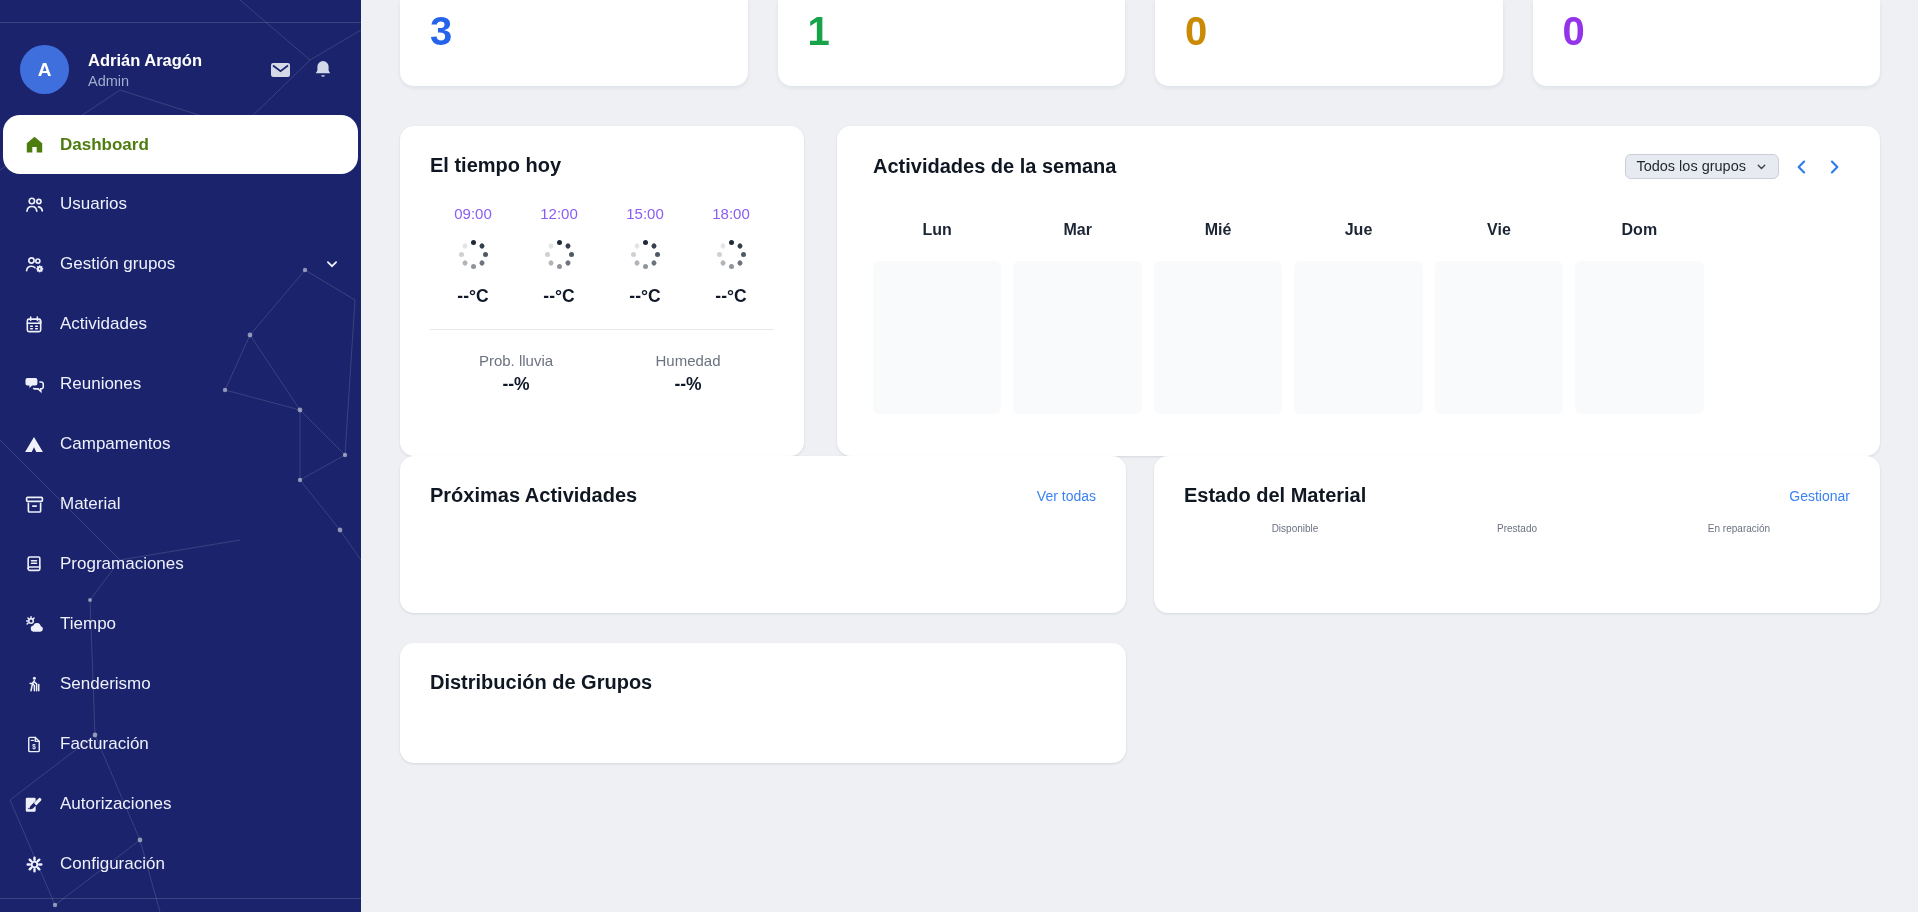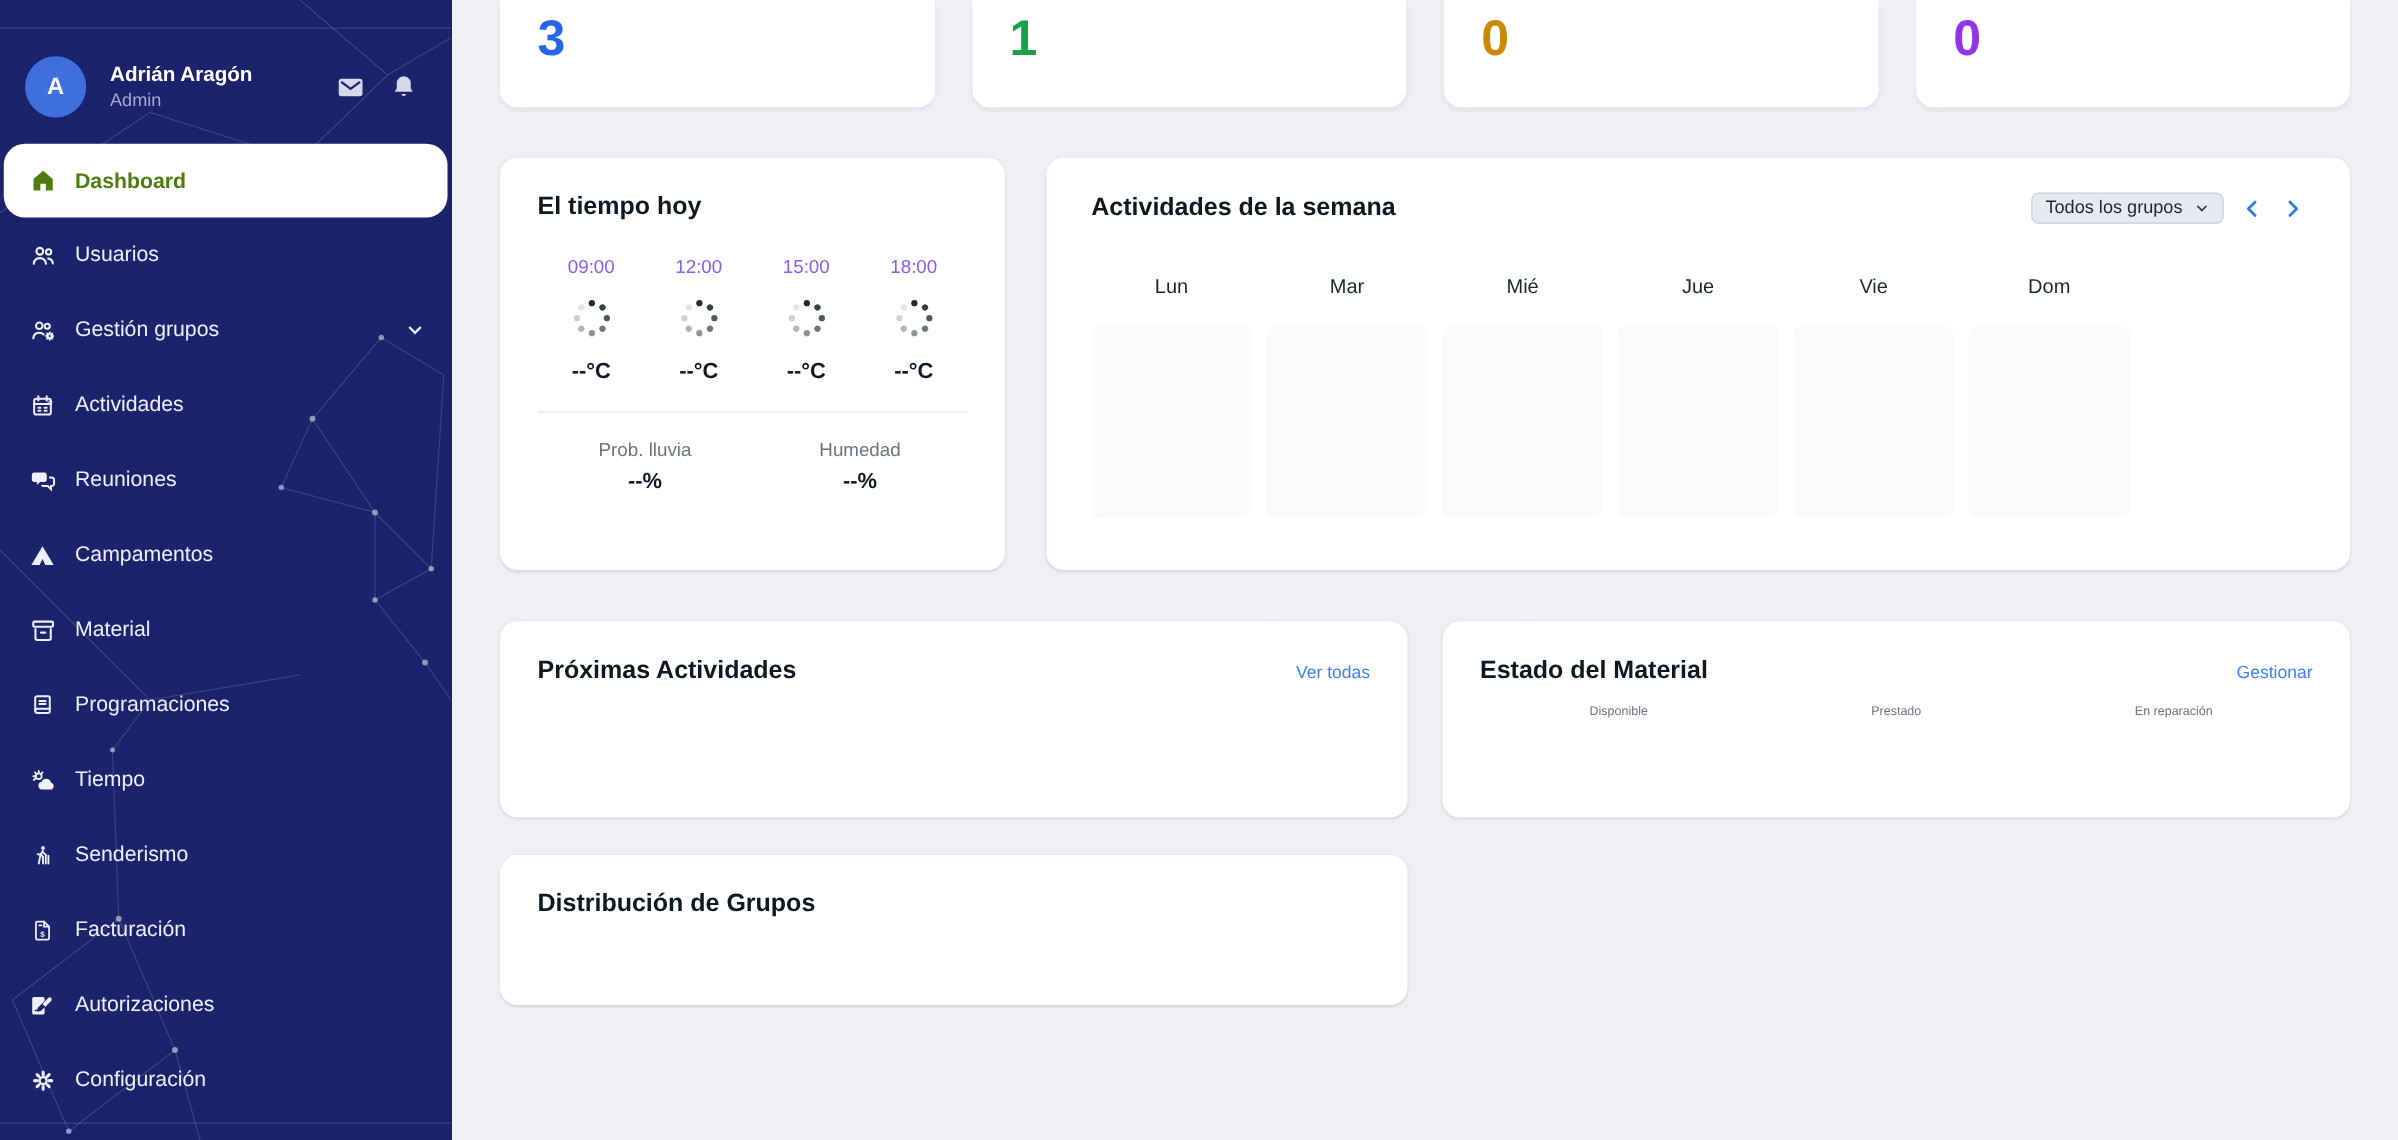--- a/index.html
+++ b/index.html
@@ -75,24 +75,24 @@
   .week-card { flex:1; height:330px; padding:28px 36px; }
   .week-header { display:flex; align-items:center; }
   .week-controls { margin-left:auto; display:flex; align-items:center; gap:13px; }
   .group-select { display:flex; align-items:center; gap:9px; background:#e7eaf0;
     border:1px solid #c9ced9; border-radius:6px; padding:3px 10px 4px;
     font-size:14.5px; color:#1f2430; cursor:pointer; }
   .week-nav { display:flex; align-items:center; gap:12px; color:#2b7de9; }
   .week-nav span { display:flex; cursor:pointer; }
   .week-days { display:grid; grid-template-columns:repeat(7,1fr); gap:12px;
     margin-top:42px; text-align:center; }
-  .day-name { font-size:16px; font-weight:400; color:#1c2534; }
+  .day-name { font-size:16px; font-weight:700; color:#1c2534; }
   .day-slot { height:153px; margin-top:22px; background:#f8fafc; border-radius:6px; }
 
-  .row3 { display:flex; gap:28px; margin-top:41px; }
+  .row3 { display:flex; gap:28px; }
   .upcoming-card { width:726px; height:157px; padding:28px 30px; }
   .material-card { flex:1; height:157px; padding:28px 30px; }
   .card-header { display:flex; align-items:center; }
   .card-link { margin-left:auto; color:#3b82f6; font-size:14px; cursor:pointer; }
   .statuses { display:grid; grid-template-columns:repeat(3,1fr);
     margin-top:16px; text-align:center; }
   .status-label { font-size:10px; color:#6b7280; }
 
   .row4 { margin-top:30px; }
   .groups-card { width:726px; height:120px; padding:28px 30px; }

